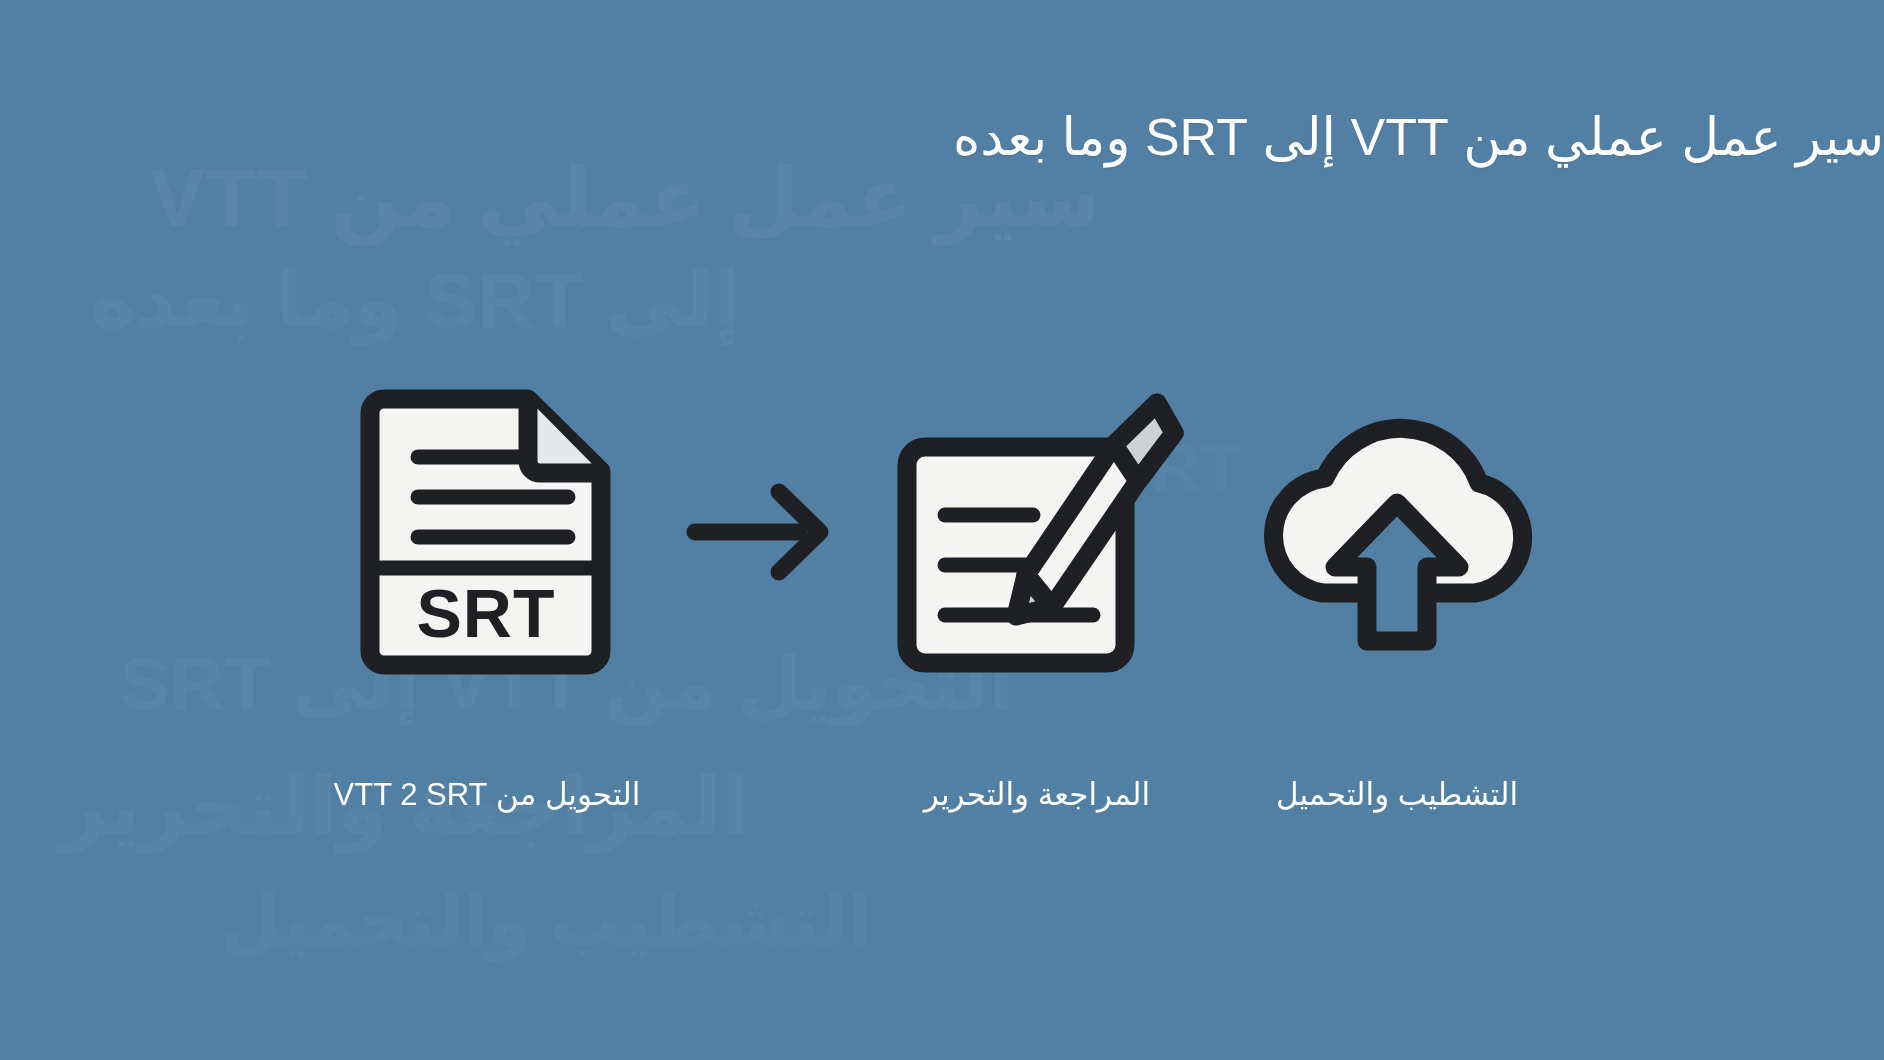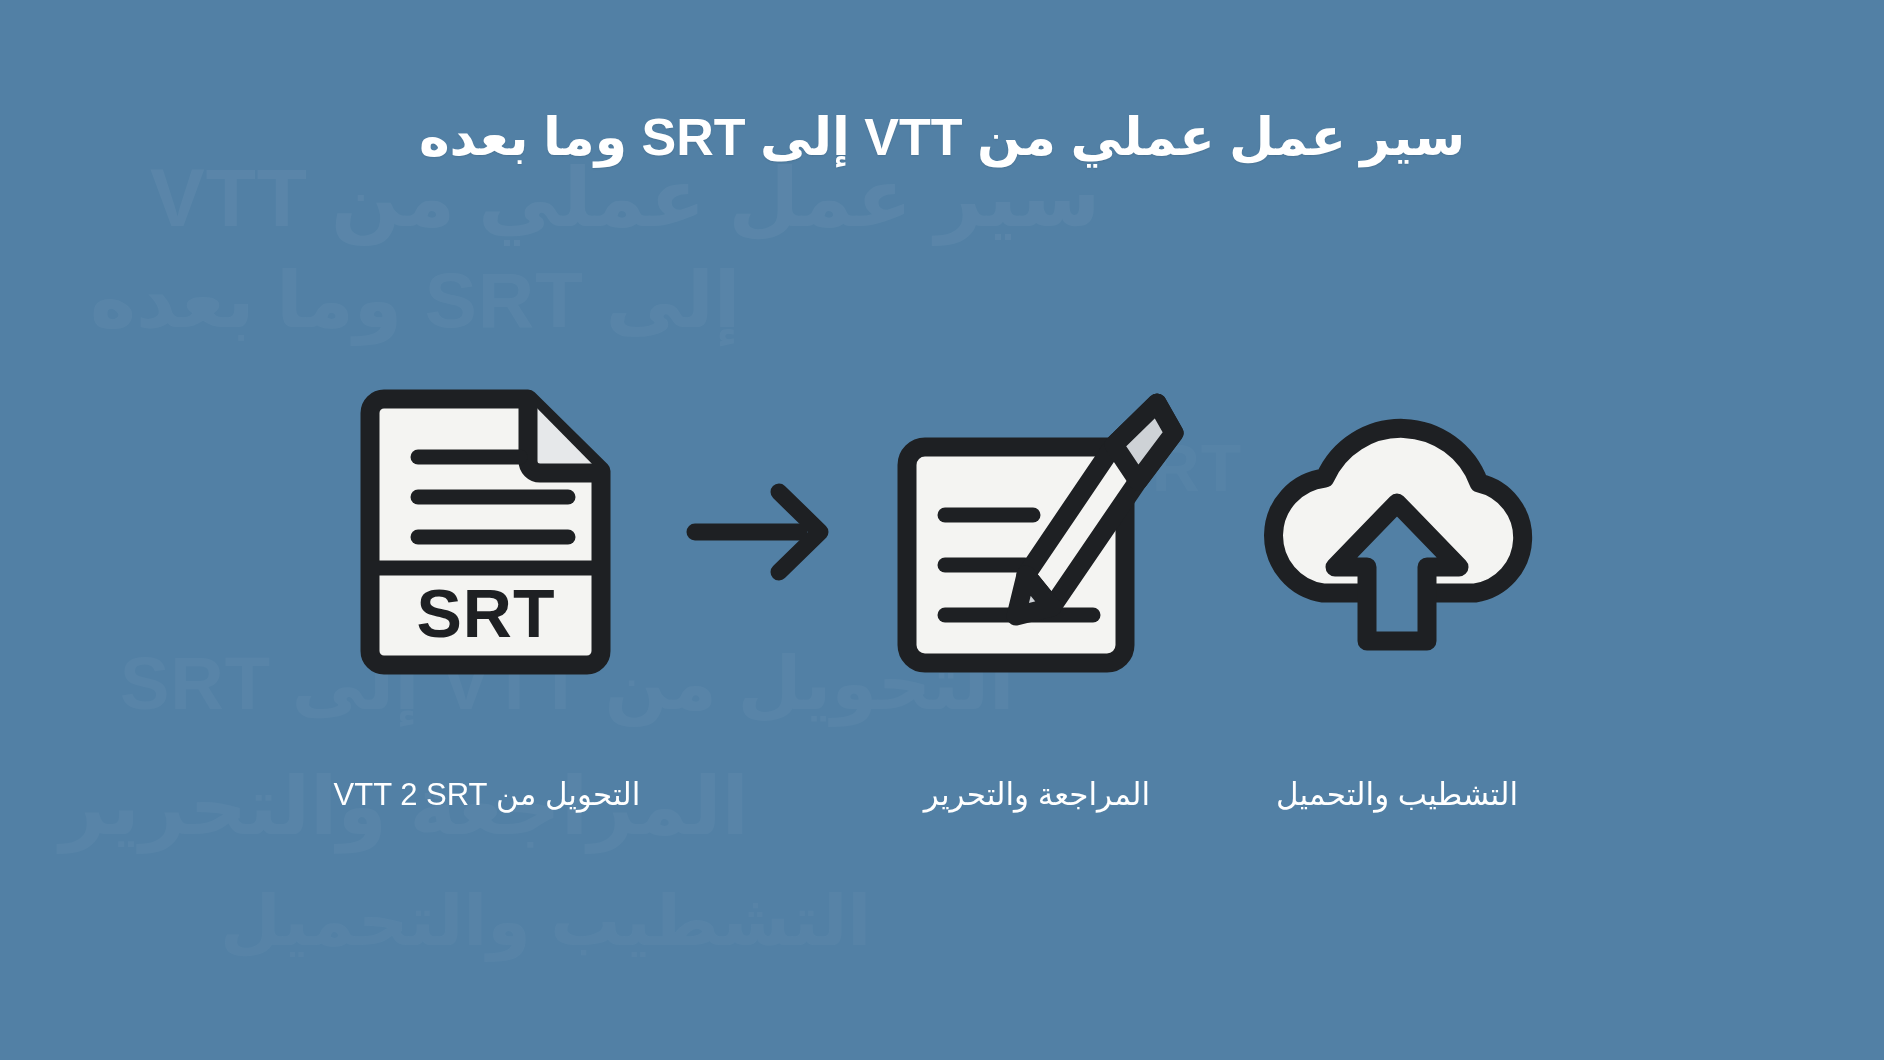--- a/index.html
+++ b/index.html
@@ -45,24 +45,23 @@
     z-index: 2;
     width: 100%;
     height: 100%;
   }
 
   #page-title {
     position: absolute;
     top: 108px;
     left: 0;
     right: 0;
-    text-align: center;
     color: #ffffff;
     font-size: 52px;
-    font-weight: 700;
+    font-weight: 400;
     line-height: 1.12;
     direction: rtl;
     text-shadow: 0 1px 2px rgba(0,0,0,0.10);
   }
 
   #flow-row {
     position: absolute;
     top: 380px;
     left: 0;
     right: 0;

